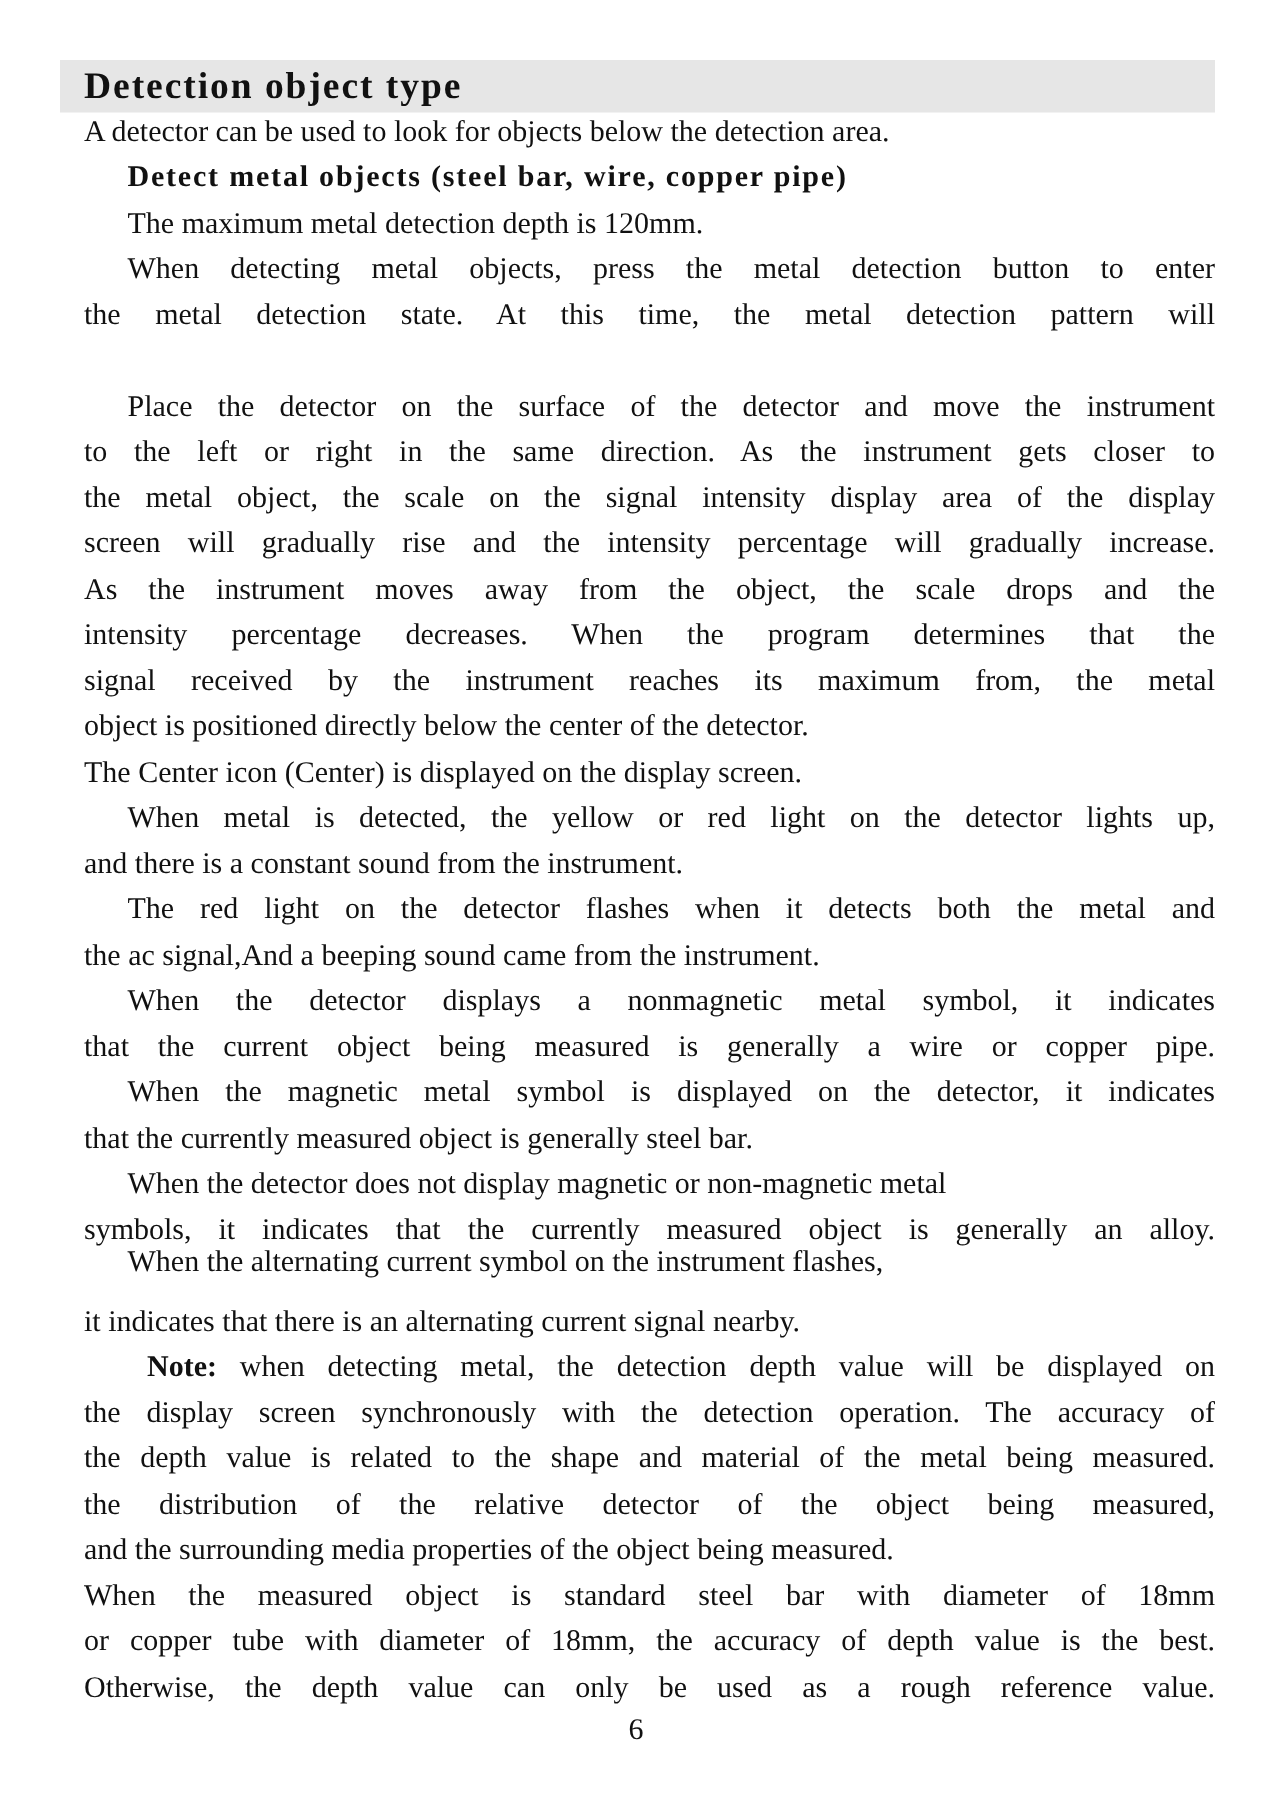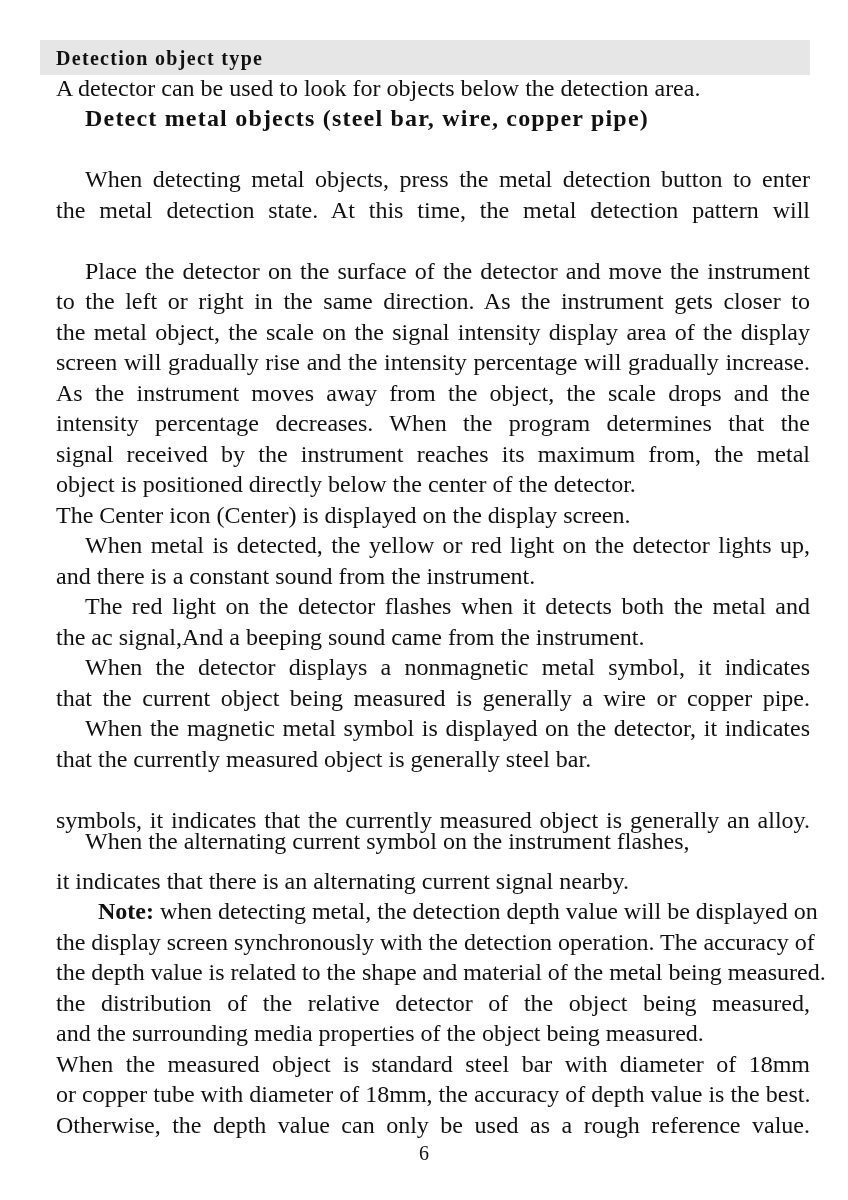--- a/index.html
+++ b/index.html
@@ -27,31 +27,31 @@
       left: 40px;
       top: 40px;
       width: 770px;
       height: 35px;
       background: #e6e6e6;
     }
     .section-title {
       position: absolute;
       left: 16px;
       top: 6px;
-      font-size: 20px;
+      font-size: 25px;
       font-weight: bold;
       letter-spacing: 1.3px;
       white-space: nowrap;
       line-height: 24px;
     }
     .line {
       position: absolute;
       left: 56px;
       width: 754px;
-      font-size: 24px;
+      font-size: 20px;
       line-height: 24px;
       white-space: nowrap;
       overflow: visible;
     }
     .line.indent { left: 85px; width: 725px; }
     .line.indent2 { left: 98px; width: 712px; }
     .line.bold { font-weight: bold; letter-spacing: 1.2px; }
     .line.justify {
       text-align: justify;
       text-align-last: justify;
@@ -71,20 +71,21 @@
 <body>
 
 <div class="page">
 
   <div class="section-header">
     <span class="section-title">Detection object type</span>
   </div>
 
   <div class="line" style="top:76px;">A detector can be used to look for objects below the detection area.</div>
   <div class="line indent bold" style="top:106px;">Detect metal objects (steel bar, wire, copper pipe)</div>
+  <div class="line indent" style="top:137px;">The maximum metal detection depth is 120mm.</div>
 
   <div class="line indent justify" style="top:167px;">When detecting metal objects, press the metal detection button to enter</div>
   <div class="line justify" style="top:198px;">the metal detection state. At this time, the metal detection pattern will</div>
 
   <div class="line indent justify" style="top:259px;">Place the detector on the surface of the detector and move the instrument</div>
   <div class="line justify" style="top:289px;">to the left or right in the same direction. As the instrument gets closer to</div>
   <div class="line justify" style="top:320px;">the metal object, the scale on the signal intensity display area of the display</div>
   <div class="line justify" style="top:350px;">screen will gradually rise and the intensity percentage will gradually increase.</div>
   <div class="line justify" style="top:381px;">As the instrument moves away from the object, the scale drops and the</div>
   <div class="line justify" style="top:411px;">intensity percentage decreases. When the program determines that the</div>
@@ -97,20 +98,21 @@
 
   <div class="line indent justify" style="top:594px;">The red light on the detector flashes when it detects both the metal and</div>
   <div class="line" style="top:625px;">the ac signal,And a beeping sound came from the instrument.</div>
 
   <div class="line indent justify" style="top:655px;">When the detector displays a nonmagnetic metal symbol, it indicates</div>
   <div class="line justify" style="top:686px;">that the current object being measured is generally a wire or copper pipe.</div>
 
   <div class="line indent justify" style="top:716px;">When the magnetic metal symbol is displayed on the detector, it indicates</div>
   <div class="line" style="top:747px;">that the currently measured object is generally steel bar.</div>
 
+  <div class="line indent" style="top:777px;">When the detector does not display magnetic or non-magnetic metal</div>
   <div class="line justify" style="top:808px;">symbols, it indicates that the currently measured object is generally an alloy.</div>
 
   <div class="line indent" style="top:809px;margin-top:20px;">When the alternating current symbol on the instrument flashes,</div>
   <div class="line" style="top:869px;">it indicates that there is an alternating current signal nearby.</div>
 
   <div class="line indent2 justify" style="top:899px;"><span class="note-label">Note:</span><span> when detecting metal, the detection depth value will be displayed on</span></div>
   <div class="line justify" style="top:930px;">the display screen synchronously with the detection operation. The accuracy of</div>
   <div class="line justify" style="top:960px;">the depth value is related to the shape and material of the metal being measured.</div>
   <div class="line justify" style="top:991px;">the distribution of the relative detector of the object being measured,</div>
   <div class="line" style="top:1021px;">and the surrounding media properties of the object being measured.</div>

